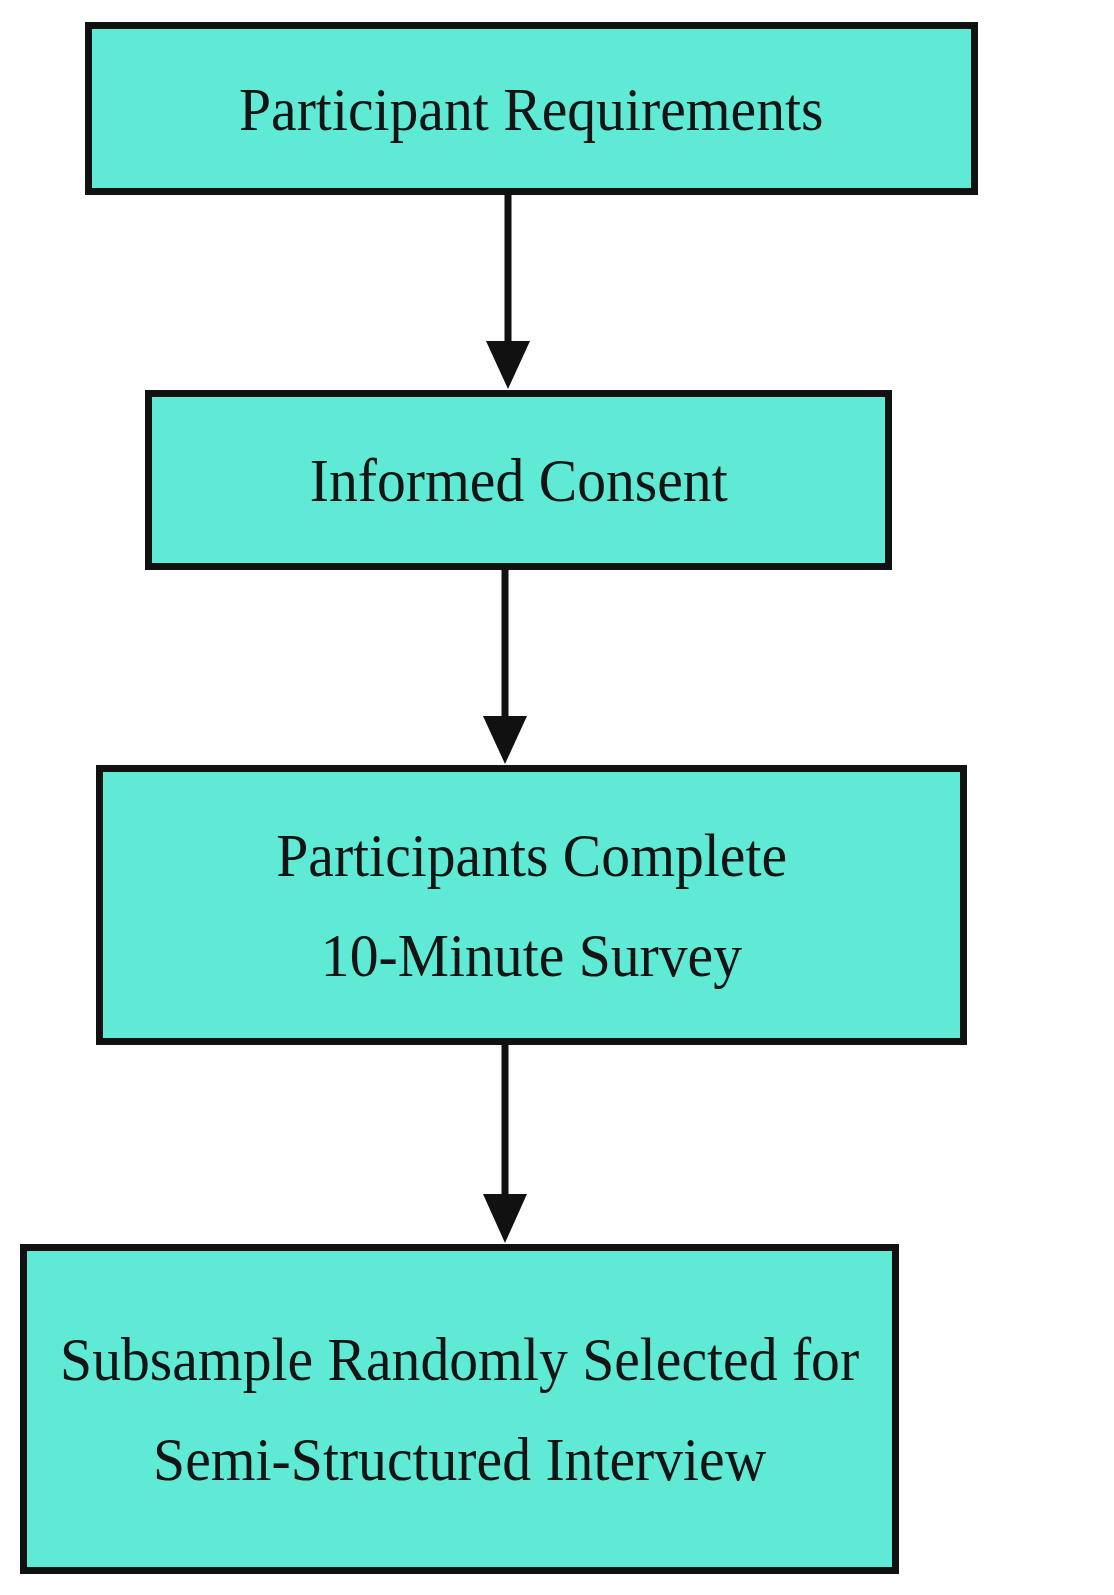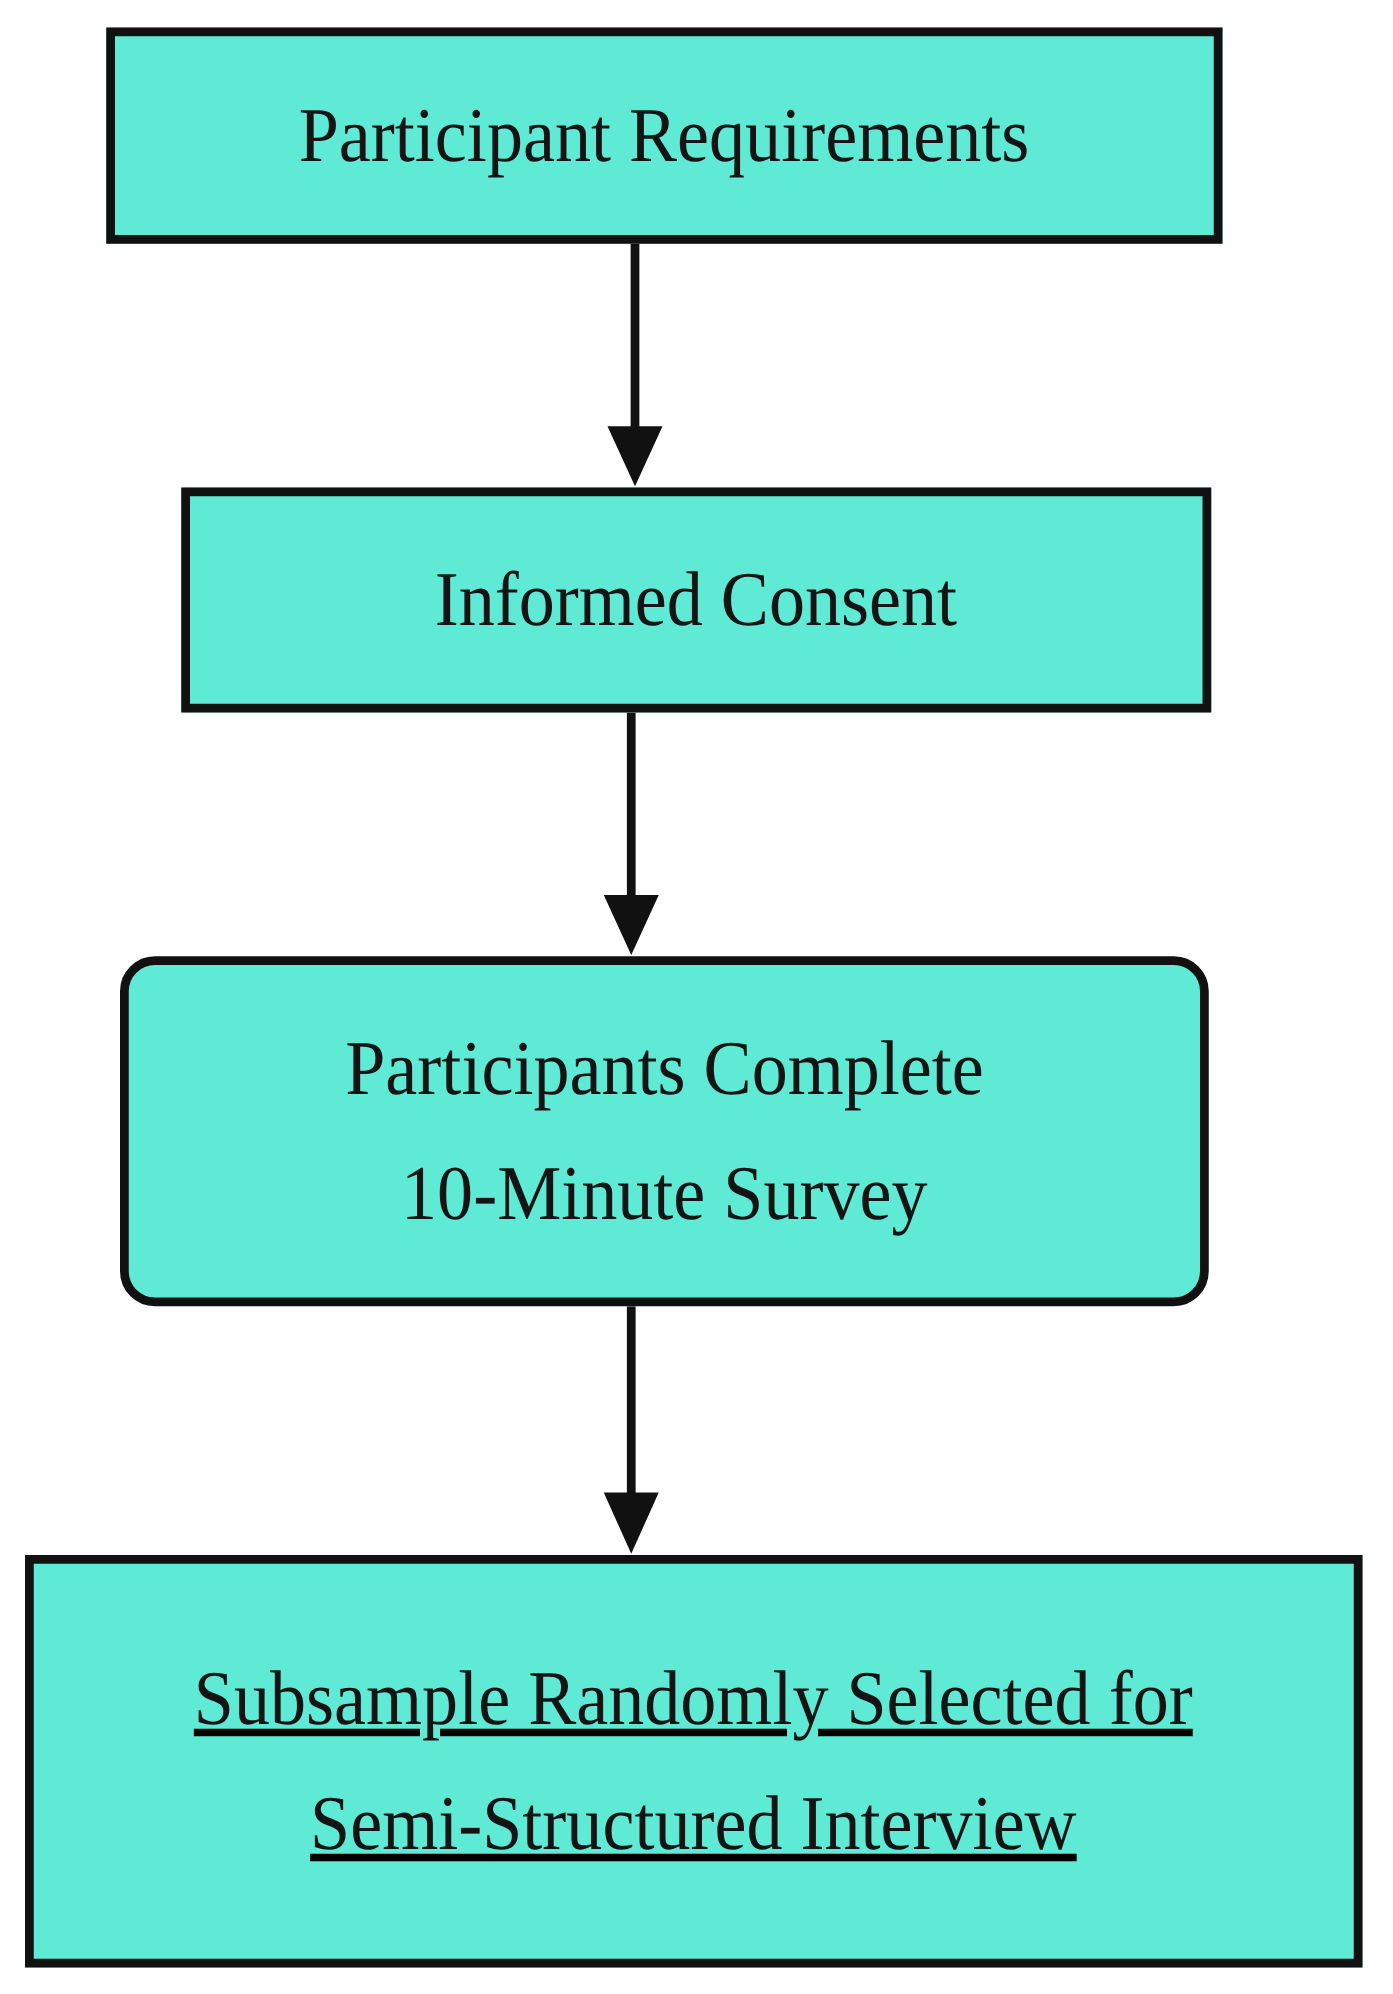--- a/index.html
+++ b/index.html
@@ -37,23 +37,23 @@
     white-space: nowrap;
     transform: scaleX(0.93);
     transform-origin: center center;
   }
   .node .line + .line {
     margin-top: 38px;
   }
 
   
   #node-1 { left: 85px;  top: 22px;   width: 893px;  height: 173px; }
-  #node-2 { left: 145px; top: 390px;  width: 824px;  height: 180px; }
-  #node-3 { left: 96px;  top: 765px;  width: 871px;  height: 280px; border-radius: 28px; }
-  #node-4 { left: 20px;  top: 1244px; width: 1070px; height: 330px; text-decoration: underline; }
+  #node-2 { left: 145px; top: 390px;  width: 747px;  height: 180px; }
+  #node-3 { left: 96px;  top: 765px;  width: 871px;  height: 280px; }
+  #node-4 { left: 20px;  top: 1244px; width: 879px; height: 330px; }
 
   
   .connector {
     position: absolute;
     width: 60px;
     display: block;
     pointer-events: none;
   }
   #conn-1 { left: 478px; top: 195px;  height: 195px; }
   #conn-2 { left: 475px; top: 570px;  height: 195px; }

